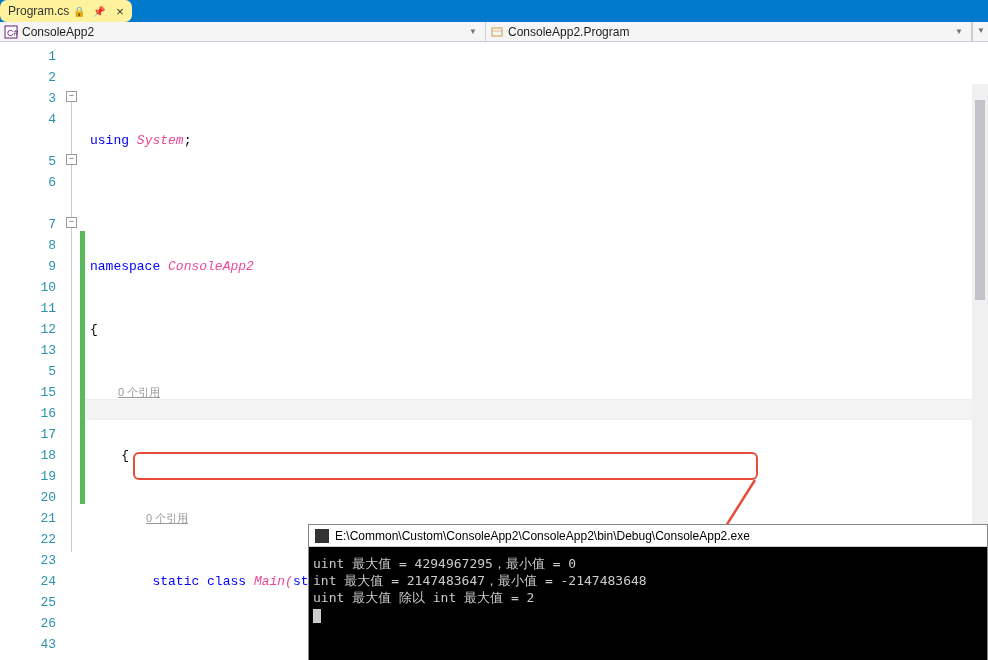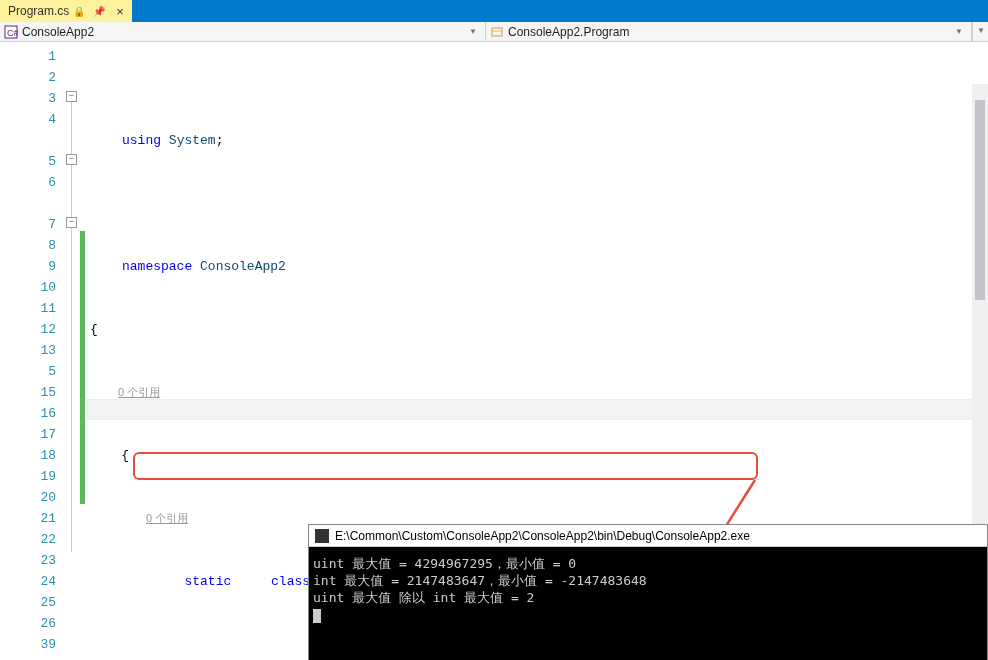--- a/index.html
+++ b/index.html
@@ -1,19 +1,19 @@
 <!DOCTYPE html>
 <html><head>
   <meta charset="utf-8">
   <style>
     * { margin: 0; padding: 0; box-sizing: border-box; }
     body { font-family: Consolas, 'Courier New', monospace; font-size: 13px; background: #fff; width: 988px; height: 660px; overflow: hidden; position: relative; }
     
     .tab-bar { background: #007ACC; height: 22px; display: flex; align-items: center; }
-    .tab { background: #FFF29D; color: #333; height: 22px; padding: 0 8px; display: flex; align-items: center; gap: 4px; font-family: 'Segoe UI', sans-serif; font-size: 12px; }
+    .tab { background: #FFF29D; color: #333; height: 22px; padding: 0 8px; display: flex; align-items: center; gap: 4px; font-family: 'Segoe UI', sans-serif; font-size: 12px; border-radius: 7px; }
     .tab-lock { font-size: 10px; }
     .tab-pin { color: #555; font-size: 10px; margin-left: 4px; }
     .tab-close { margin-left: 6px; font-size: 13px; cursor: pointer; }
     
     .nav-bar { background: #F5F5F5; height: 20px; border-bottom: 1px solid #CCCEDB; display: flex; align-items: stretch; font-family: 'Segoe UI', sans-serif; font-size: 12px; }
     .nav-left, .nav-right { flex: 1; display: flex; align-items: center; padding: 0 4px; border-right: 1px solid #CCCEDB; }
     .nav-icon { width: 14px; height: 14px; margin-right: 4px; display: inline-flex; align-items: center; justify-content: center; }
     .nav-text { color: #1E1E1E; }
     .nav-dropdown { margin-left: auto; font-size: 8px; color: #717171; padding: 0 4px; }
     
@@ -25,24 +25,24 @@
     .fold-box { width: 11px; height: 11px; border: 1px solid #999; display: flex; align-items: center; justify-content: center; font-size: 9px; color: #555; margin-top: 5px; background: #fff; cursor: pointer; position: absolute; left: 0; }
     .fold-line { position: absolute; left: 5px; width: 1px; background: #ccc; }
     
     .change-bar { width: 6px; background: #fff; padding-top: 4px; position: relative; }
     .change-mark { position: absolute; left: 0; width: 5px; background: #5CB85C; }
     
     .code-area { flex: 1; padding-top: 4px; padding-left: 4px; line-height: 21px; font-size: 13px; position: relative; white-space: pre; }
     .code-line { height: 21px; display: flex; align-items: center; }
     .codelens { color: #999; font-size: 11px; font-family: 'Segoe UI', sans-serif; height: 21px; display: flex; align-items: center; text-decoration: underline; }
     
-    .kw { color: #0000FF; margin-left: 32px; }
+    .kw { color: #0000FF; }
     .type { color: #2B91AF; }
     .punct { color: #000; }
-    .ident { color: #0c4a6e; }
+    .ident { color: #ec4899; font-style: italic; }
     
     .highlight-line { background: #F3F3F3; width: 980px; position: absolute; height: 21px; z-index: -1; border-top: 1px solid #eee; border-bottom: 1px solid #eee; }
     
     .red-box { position: absolute; border: 2px solid #E74C3C; border-radius: 6px; z-index: 5; pointer-events: none; }
     
     .console-window { position: absolute; background: #000; border: 1px solid #888; z-index: 10; font-family: 'SimSun', 'NSimSun', monospace; }
     .console-title { background: #fff; color: #000; height: 22px; display: flex; align-items: center; padding: 0 6px; font-family: 'Segoe UI', sans-serif; font-size: 12px; border-bottom: 1px solid #ccc; }
     .console-title-icon { width: 14px; height: 14px; background: #333; margin-right: 6px; display: inline-block; }
     .console-body { padding: 8px 4px; color: #ccc; font-size: 13px; line-height: 17px; white-space: pre; }
     .console-cursor { display: inline-block; width: 8px; height: 14px; background: #ccc; vertical-align: middle; }
@@ -113,21 +113,21 @@
     <div class="line-num">17</div>
     <div class="line-num">18</div>
     <div class="line-num">19</div>
     <div class="line-num">20</div>
     <div class="line-num">21</div>
     <div class="line-num">22</div>
     <div class="line-num">23</div>
     <div class="line-num">24</div>
     <div class="line-num">25</div>
     <div class="line-num">26</div>
-    <div class="line-num">39</div>
+    <div class="line-num">43</div>
     <div class="line-num">28</div>
   </div>
 
   <div class="fold-col">
     <div class="fold-line" style="top:52px;height:458px;"></div>
     <div class="fold-box" style="top:44px;">−</div>
     <div class="fold-box" style="top:107px;">−</div>
     <div class="fold-box" style="top:170px;">−</div>
   </div>
 

